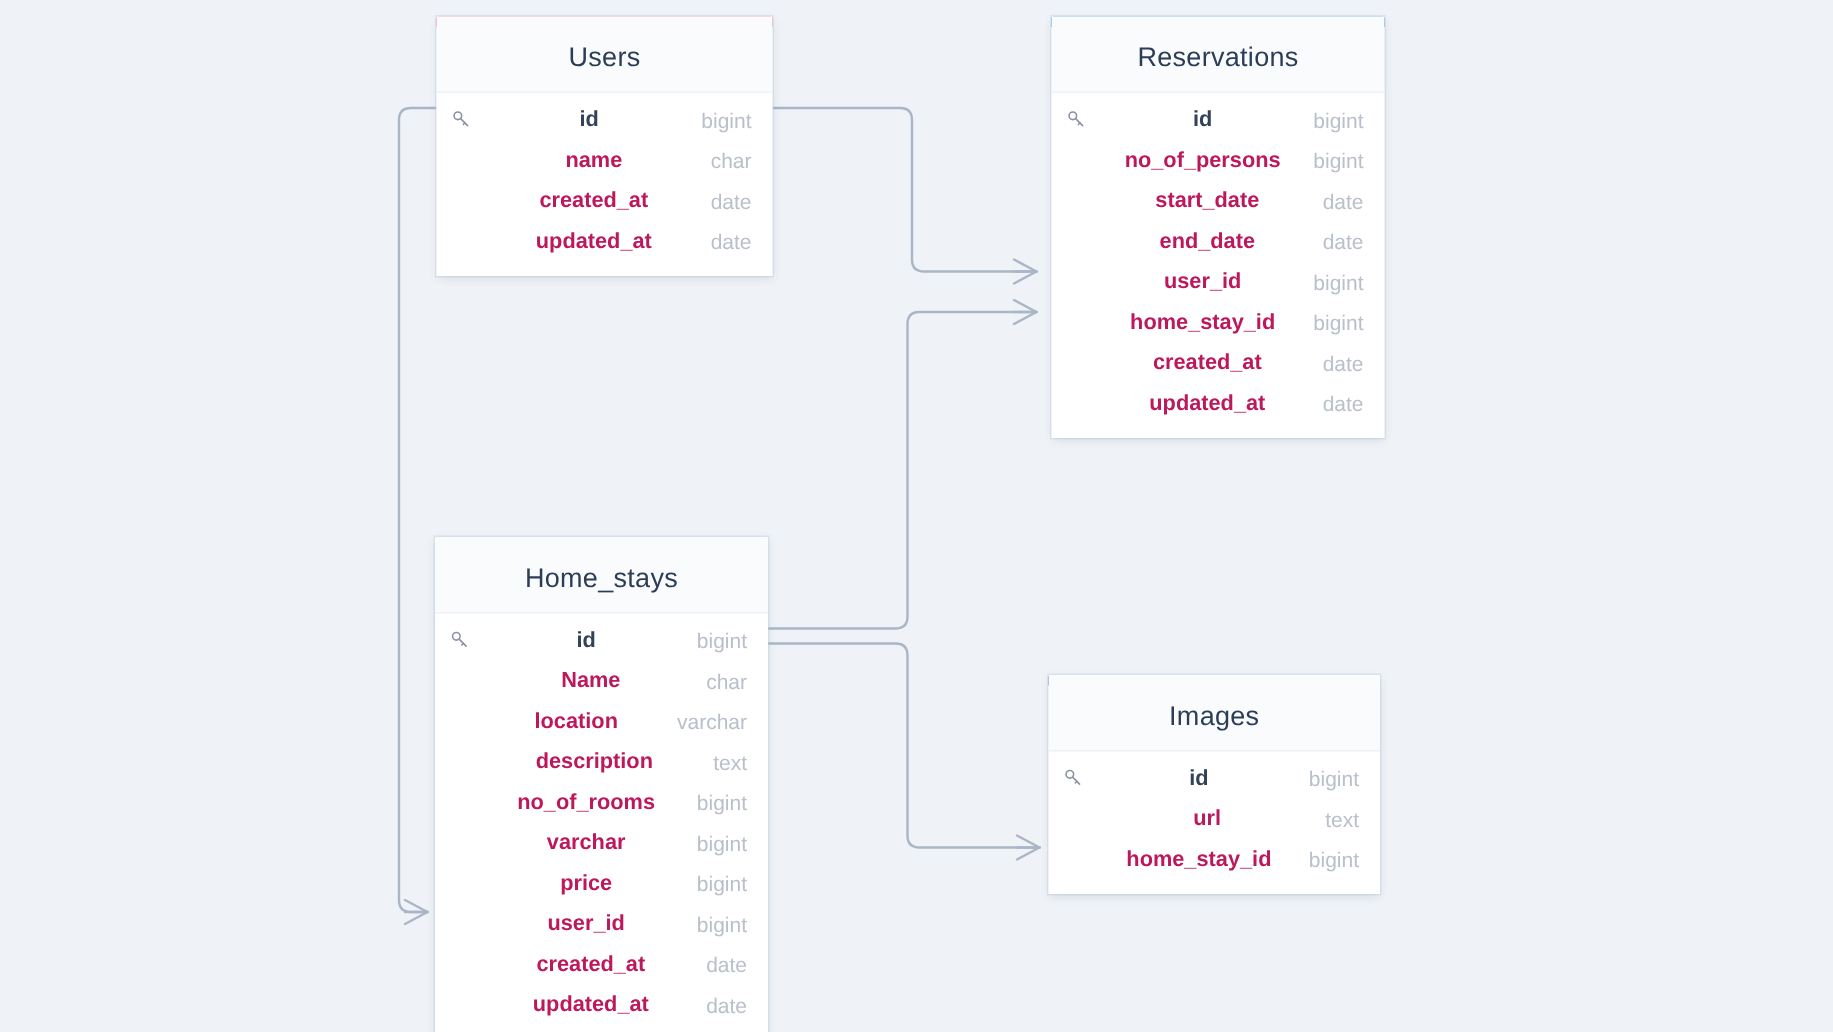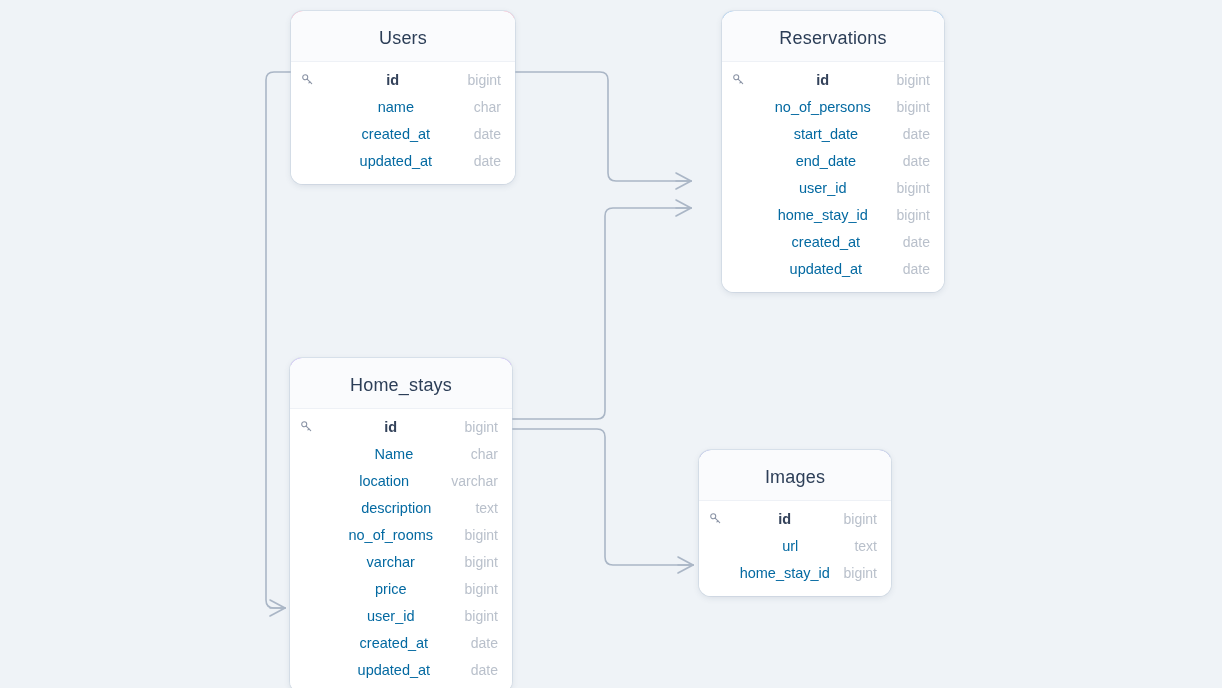--- a/index.html
+++ b/index.html
@@ -18,21 +18,21 @@
   #edges {
     position: absolute;
     left: 0; top: 0;
     width: 1222px;
     height: 688px;
     pointer-events: none;
   }
   .table-card {
     position: absolute;
     background: #ffffff;
-    border-radius: 12px;
+    border-radius: 0;
     box-shadow: 0 2px 6px rgba(60, 80, 110, 0.13), 0 0 0 1px rgba(200,212,226,0.45);
     overflow: hidden;
     box-sizing: border-box;
   }
   .accent-bar {
     position: absolute;
     top: 0;
     left: -2px;
     right: -2px;
     height: 7px;
@@ -63,22 +63,23 @@
   .key-slot {
     width: 17px;
     min-width: 17px;
     display: flex;
     align-items: center;
     justify-content: flex-start;
   }
   .field-name {
     flex: 1;
     font-size: 14.5px;
-    color: #0369a1;
+    color: #be185d;
     white-space: nowrap;
+    font-weight: bold;
   }
   .row.pk .field-name {
     font-weight: bold;
     color: #33425a;
   }
   .field-type {
     font-size: 14px;
     color: #b9c0cb;
     white-space: nowrap;
   }
@@ -151,21 +152,21 @@
             <span class="field-name">created_at</span>
             <span class="field-type">date</span>
           </div>
           <div class="row">
             <span class="key-slot"></span>
             <span class="field-name">updated_at</span>
             <span class="field-type">date</span>
           </div>
         </div>
       </div>
-      <div class="table-card" style="left: 722px; top: 11px; width: 222px;">
+      <div class="table-card" style="left: 701px; top: 11px; width: 222px;">
         <div class="accent-bar" style="background: rgb(46, 138, 222);"></div>
         <div class="table-title">Reservations</div>
         <div class="rows">
           <div class="row pk">
             <span class="key-slot key-icon">
               <svg width="13" height="13" viewBox="0 0 16 16" aria-hidden="true">
                 <g fill="none" stroke="#8a93a5" stroke-width="1.3">
                   <circle cx="5.2" cy="5.2" r="3.1"></circle>
                   <path d="M7.5 7.5 L13.2 13.2" stroke-linecap="round"></path>
                   <path d="M11.0 11.0 L9.7 12.3" stroke-linecap="round"></path>
@@ -269,21 +270,21 @@
             <span class="field-name">created_at</span>
             <span class="field-type">date</span>
           </div>
           <div class="row">
             <span class="key-slot"></span>
             <span class="field-name">updated_at</span>
             <span class="field-type">date</span>
           </div>
         </div>
       </div>
-      <div class="table-card" style="left: 699px; top: 450px; width: 192px;">
+      <div class="table-card" style="left: 699px; top: 450px; width: 221px;">
         <div class="accent-bar" style="background: rgb(92, 107, 199);"></div>
         <div class="table-title">Images</div>
         <div class="rows">
           <div class="row pk">
             <span class="key-slot key-icon">
               <svg width="13" height="13" viewBox="0 0 16 16" aria-hidden="true">
                 <g fill="none" stroke="#8a93a5" stroke-width="1.3">
                   <circle cx="5.2" cy="5.2" r="3.1"></circle>
                   <path d="M7.5 7.5 L13.2 13.2" stroke-linecap="round"></path>
                   <path d="M11.0 11.0 L9.7 12.3" stroke-linecap="round"></path>

